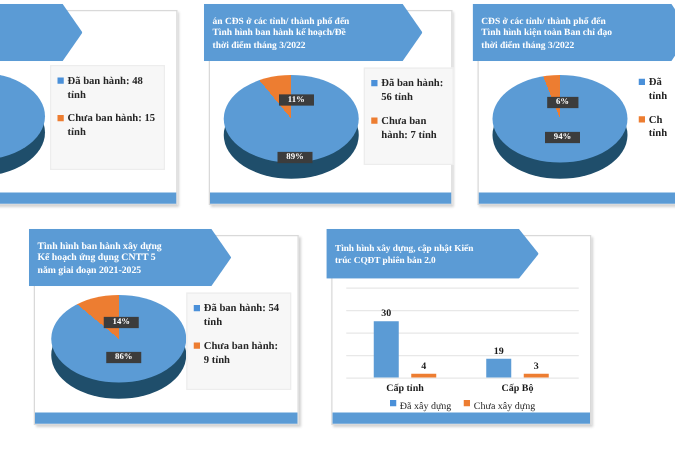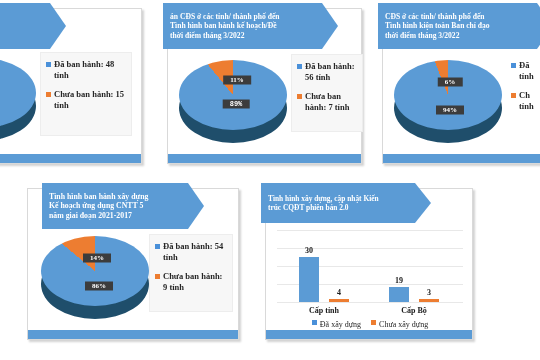--- a/index.html
+++ b/index.html
@@ -212,21 +212,21 @@
       <div>thời điểm tháng 3/2022</div>
     </span>
   </div>
 
   <div class="plot" style="left:6px; top:44px; width:186px; height:100px;">
     <div class="pie-wrap" style="left:6px; top:8px; width:108px; height:78px;">
       <div class="pie-shadow" style="top:13px; width:108px; height:70px;"></div>
       <div class="pie-top" style="width:108px; height:70px;
            background: conic-gradient(from 0deg, #5B9BD5 0deg 320.4deg, #ED7D31 320.4deg 360deg);"></div>
       <div class="pct" style="left:58px; top:20px;">11%</div>
-      <div class="pct" style="left:57px; top:44px;font-family:Liberation Mono, monospace;">89%</div>
+      <div class="pct" style="left:57px; top:66px;">89%</div>
     </div>
 
     <div class="legend" style="left:118px; top:2px; width:72px; height:78px;">
       <div class="legend-row">
         <div class="swatch sw-blue"></div>
         <div>Đã ban hành: 56 tỉnh</div>
       </div>
       <div class="legend-row">
         <div class="swatch sw-orange"></div>
         <div>Chưa ban hành: 7 tỉnh</div>
@@ -272,25 +272,25 @@
         </div>
       </div>
     </div>
   </div>
 </div>
 
 <div class="card" style="left:27px; top:188px; width:212px; height:152px;">
   <div class="card-frame"></div>
   <div class="card-footer"></div>
 
-  <div class="banner" style="left:-4px; top:-5px; width:162px; height:46px; font-size:7.8px;margin-left:19px;">
+  <div class="banner" style="left:-4px; top:-5px; width:162px; height:46px; font-size:7.8px;">
     <span>
       <div>Tình hình ban hành xây dựng</div>
       <div>Kế hoạch ứng dụng CNTT 5</div>
-      <div>năm giai đoạn 2021-2017</div>
+      <div>năm giai đoạn 2021-2025</div>
     </span>
   </div>
 
   <div class="plot" style="left:6px; top:44px; width:202px; height:98px;">
     <div class="pie-wrap" style="left:8px; top:4px; width:108px; height:78px;">
       <div class="pie-shadow" style="top:13px; width:108px; height:70px;"></div>
       <div class="pie-top" style="width:108px; height:70px;
            background: conic-gradient(from 0deg, #5B9BD5 0deg 309.6deg, #ED7D31 309.6deg 360deg);"></div>
       <div class="pct" style="left:56px; top:22px;">14%</div>
       <div class="pct" style="left:58px; top:50px;">86%</div>

